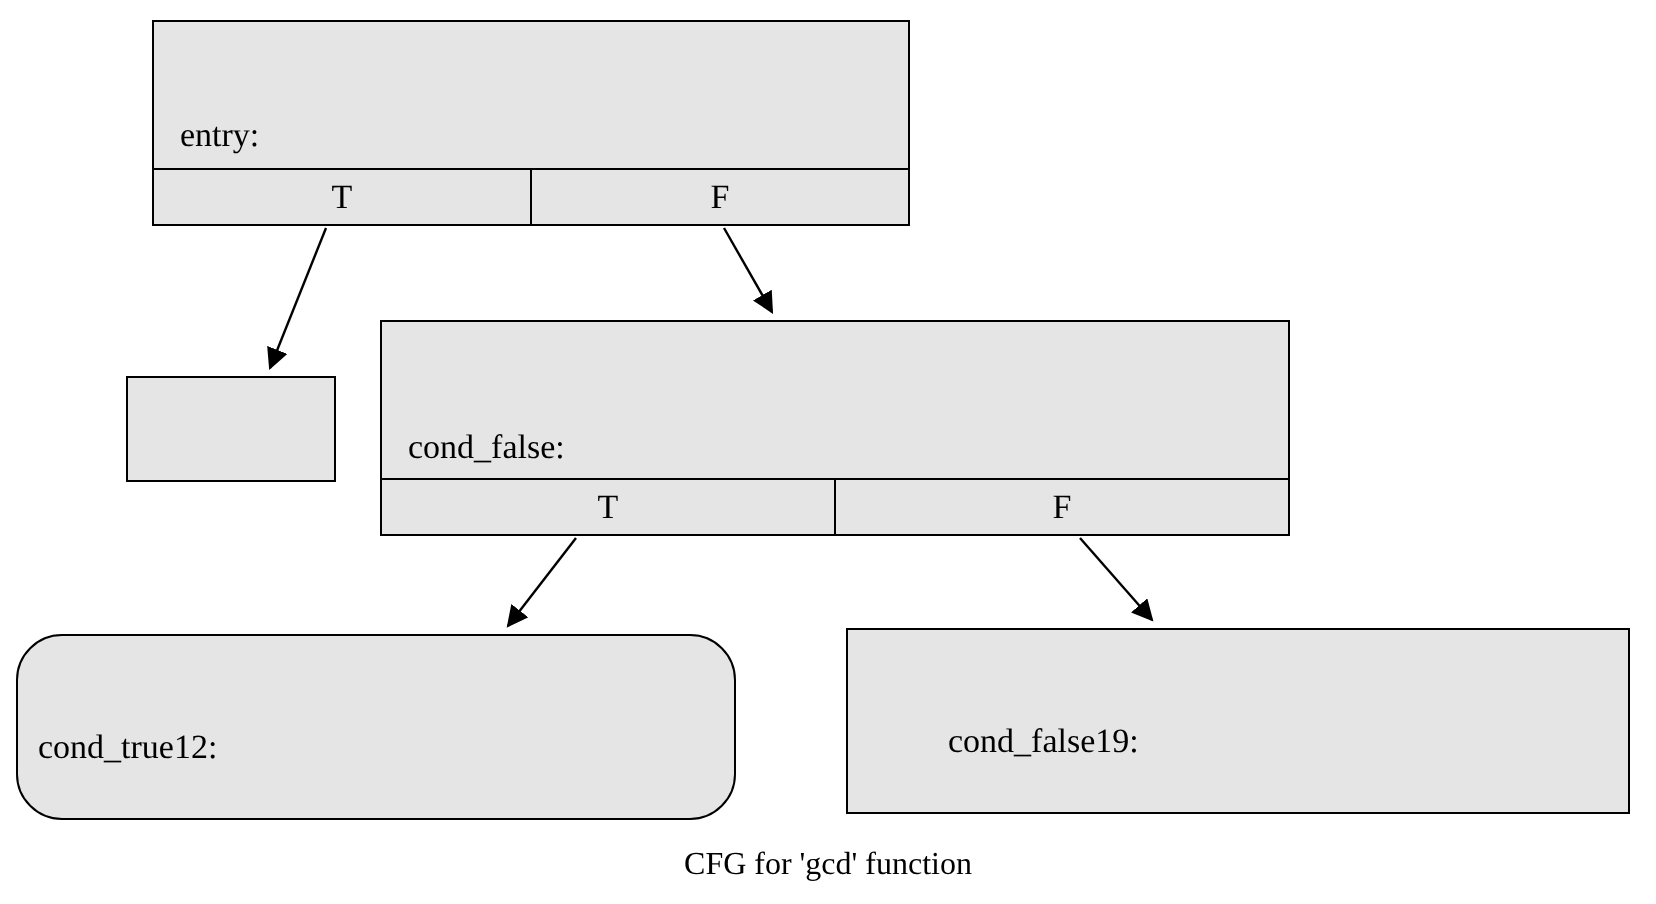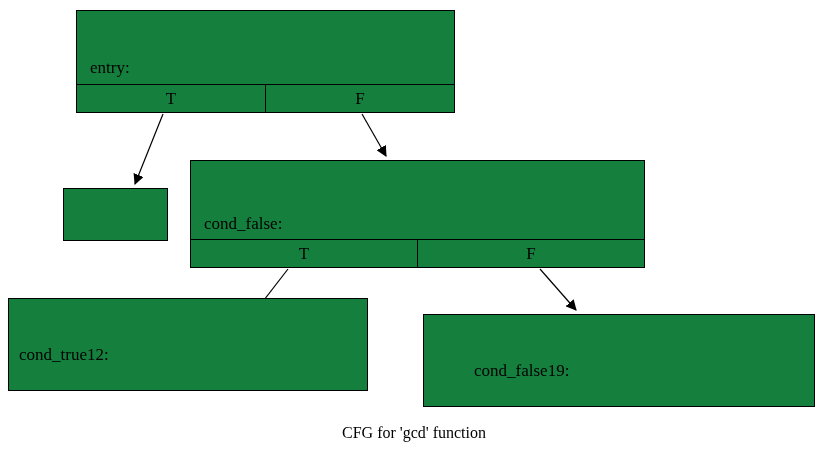--- a/index.html
+++ b/index.html
@@ -19,21 +19,21 @@
   .edges {
     position: absolute;
     left: 0; top: 0;
     width: 828px; height: 452px;
     pointer-events: none;
   }
   .node {
     position: absolute;
     box-sizing: border-box;
     border: 1px solid #000000;
-    background: #15803d;
+    background: #e5e5e5;
     display: flex;
     flex-direction: column;
     font-size: 17px;
   }
   .node-body {
     flex: 1 1 auto;
     white-space: pre;
     overflow: hidden;
   }
   .node-body .line {
@@ -104,21 +104,21 @@
       <div class="line">cond_false:</div>
       
       
     </div>
     <div class="branch-row">
       <div class="branch-cell">T</div>
       <div class="branch-cell">F</div>
     </div>
   </div>
 
-  <div class="node" style="left:8px; top:298px; width:360px; height:93px;">
+  <div class="node" style="left:8px; top:317px; width:360px; height:93px;border-radius:23px;">
     <div class="node-body" style="padding:3px 0 0 10px; line-height:21px;">
       <div class="line">cond_true12:</div>
       
       
       
     </div>
   </div>
 
   <div class="node" style="left:423px; top:314px; width:392px; height:93px;padding-left:40px;">
     <div class="node-body" style="padding:3px 0 0 10px; line-height:21px;">

